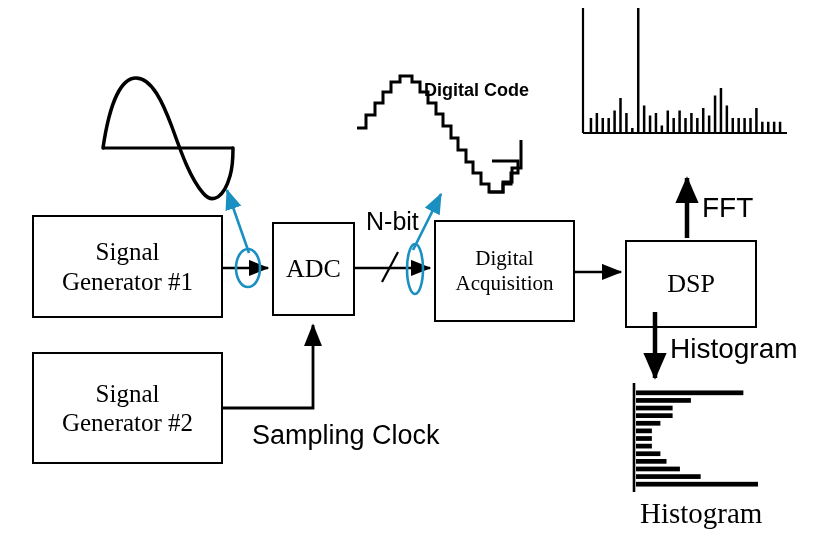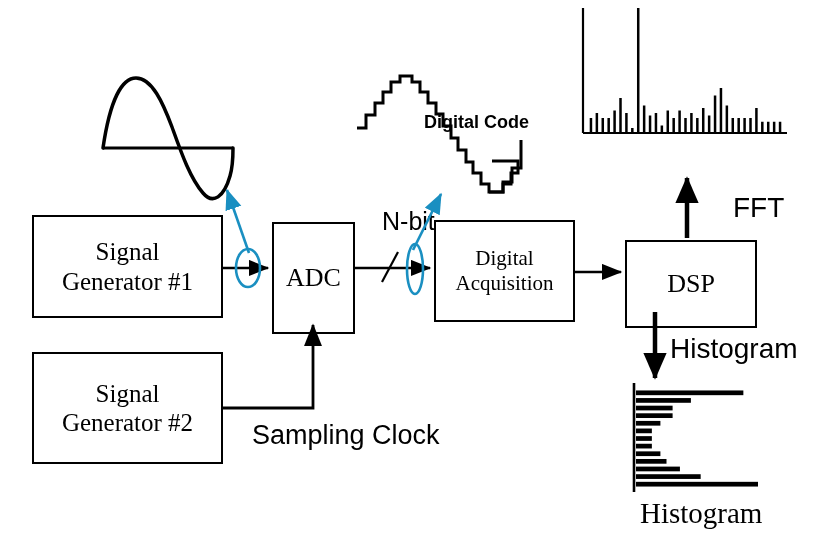--- a/index.html
+++ b/index.html
@@ -41,21 +41,20 @@
     font-family: "Liberation Sans", sans-serif;
     color: #000000;
     white-space: nowrap;
   }
   .label-sans-bold {
     position: absolute;
     font-family: "Liberation Sans", sans-serif;
     font-weight: bold;
     color: #000000;
     white-space: nowrap;
-    margin-top: 32px;
   }
   svg.overlay {
     position: absolute;
     left: 0;
     top: 0;
     width: 824px;
     height: 534px;
     pointer-events: none;
   }
   svg.overlay * { pointer-events: auto; }
@@ -68,40 +67,40 @@
   <div class="block" style="left:32px; top:215px; width:191px; height:103px; font-size:25px;">
     <span class="ln">Signal</span>
     <span class="ln">Generator #1</span>
   </div>
 
   <div class="block" style="left:32px; top:352px; width:191px; height:112px; font-size:25px;">
     <span class="ln">Signal</span>
     <span class="ln">Generator #2</span>
   </div>
 
-  <div class="block" style="left:272px; top:222px; width:83px; height:112px; font-size:26px;align-items:center;">
+  <div class="block" style="left:272px; top:222px; width:83px; height:94px; font-size:26px;align-items:center;">
     <span class="ln">ADC</span>
   </div>
 
   <div class="block" style="left:434px; top:220px; width:141px; height:102px; font-size:21px;">
     <span class="ln">Digital</span>
     <span class="ln">Acquisition</span>
   </div>
 
   <div class="block" style="left:625px; top:240px; width:132px; height:88px; font-size:26px;">
     <span class="ln">DSP</span>
   </div>
 
-  <div class="label-sans" style="left:366px; top:207px; font-size:25px;margin-left:16px;">N-bit</div>
+  <div class="label-sans" style="left:366px; top:207px; font-size:25px;">N-bit</div>
 
   <div class="label-sans" style="left:252px; top:420px; font-size:27px;">Sampling Clock</div>
 
   <div class="label-sans-bold" style="left:424px; top:80px; font-size:18px;">Digital Code</div>
 
-  <div class="label-sans" style="left:702px; top:192px; font-size:28px;margin-left:31px;">FFT</div>
+  <div class="label-sans" style="left:702px; top:192px; font-size:28px;">FFT</div>
 
   <div class="label-sans" style="left:670px; top:333px; font-size:28px;">Histogram</div>
 
 
   <div class="label-serif" style="left:640px; top:497px; font-size:29px;">Histogram</div>
 
   <svg class="overlay" viewBox="0 0 824 534">
     <defs>
       <marker id="arrowBlack" markerWidth="9" markerHeight="9" refX="7.5" refY="3.2" orient="auto" markerUnits="strokeWidth">
         <path d="M0,0 L8,3.2 L0,6.4 z" fill="#000000"></path>

